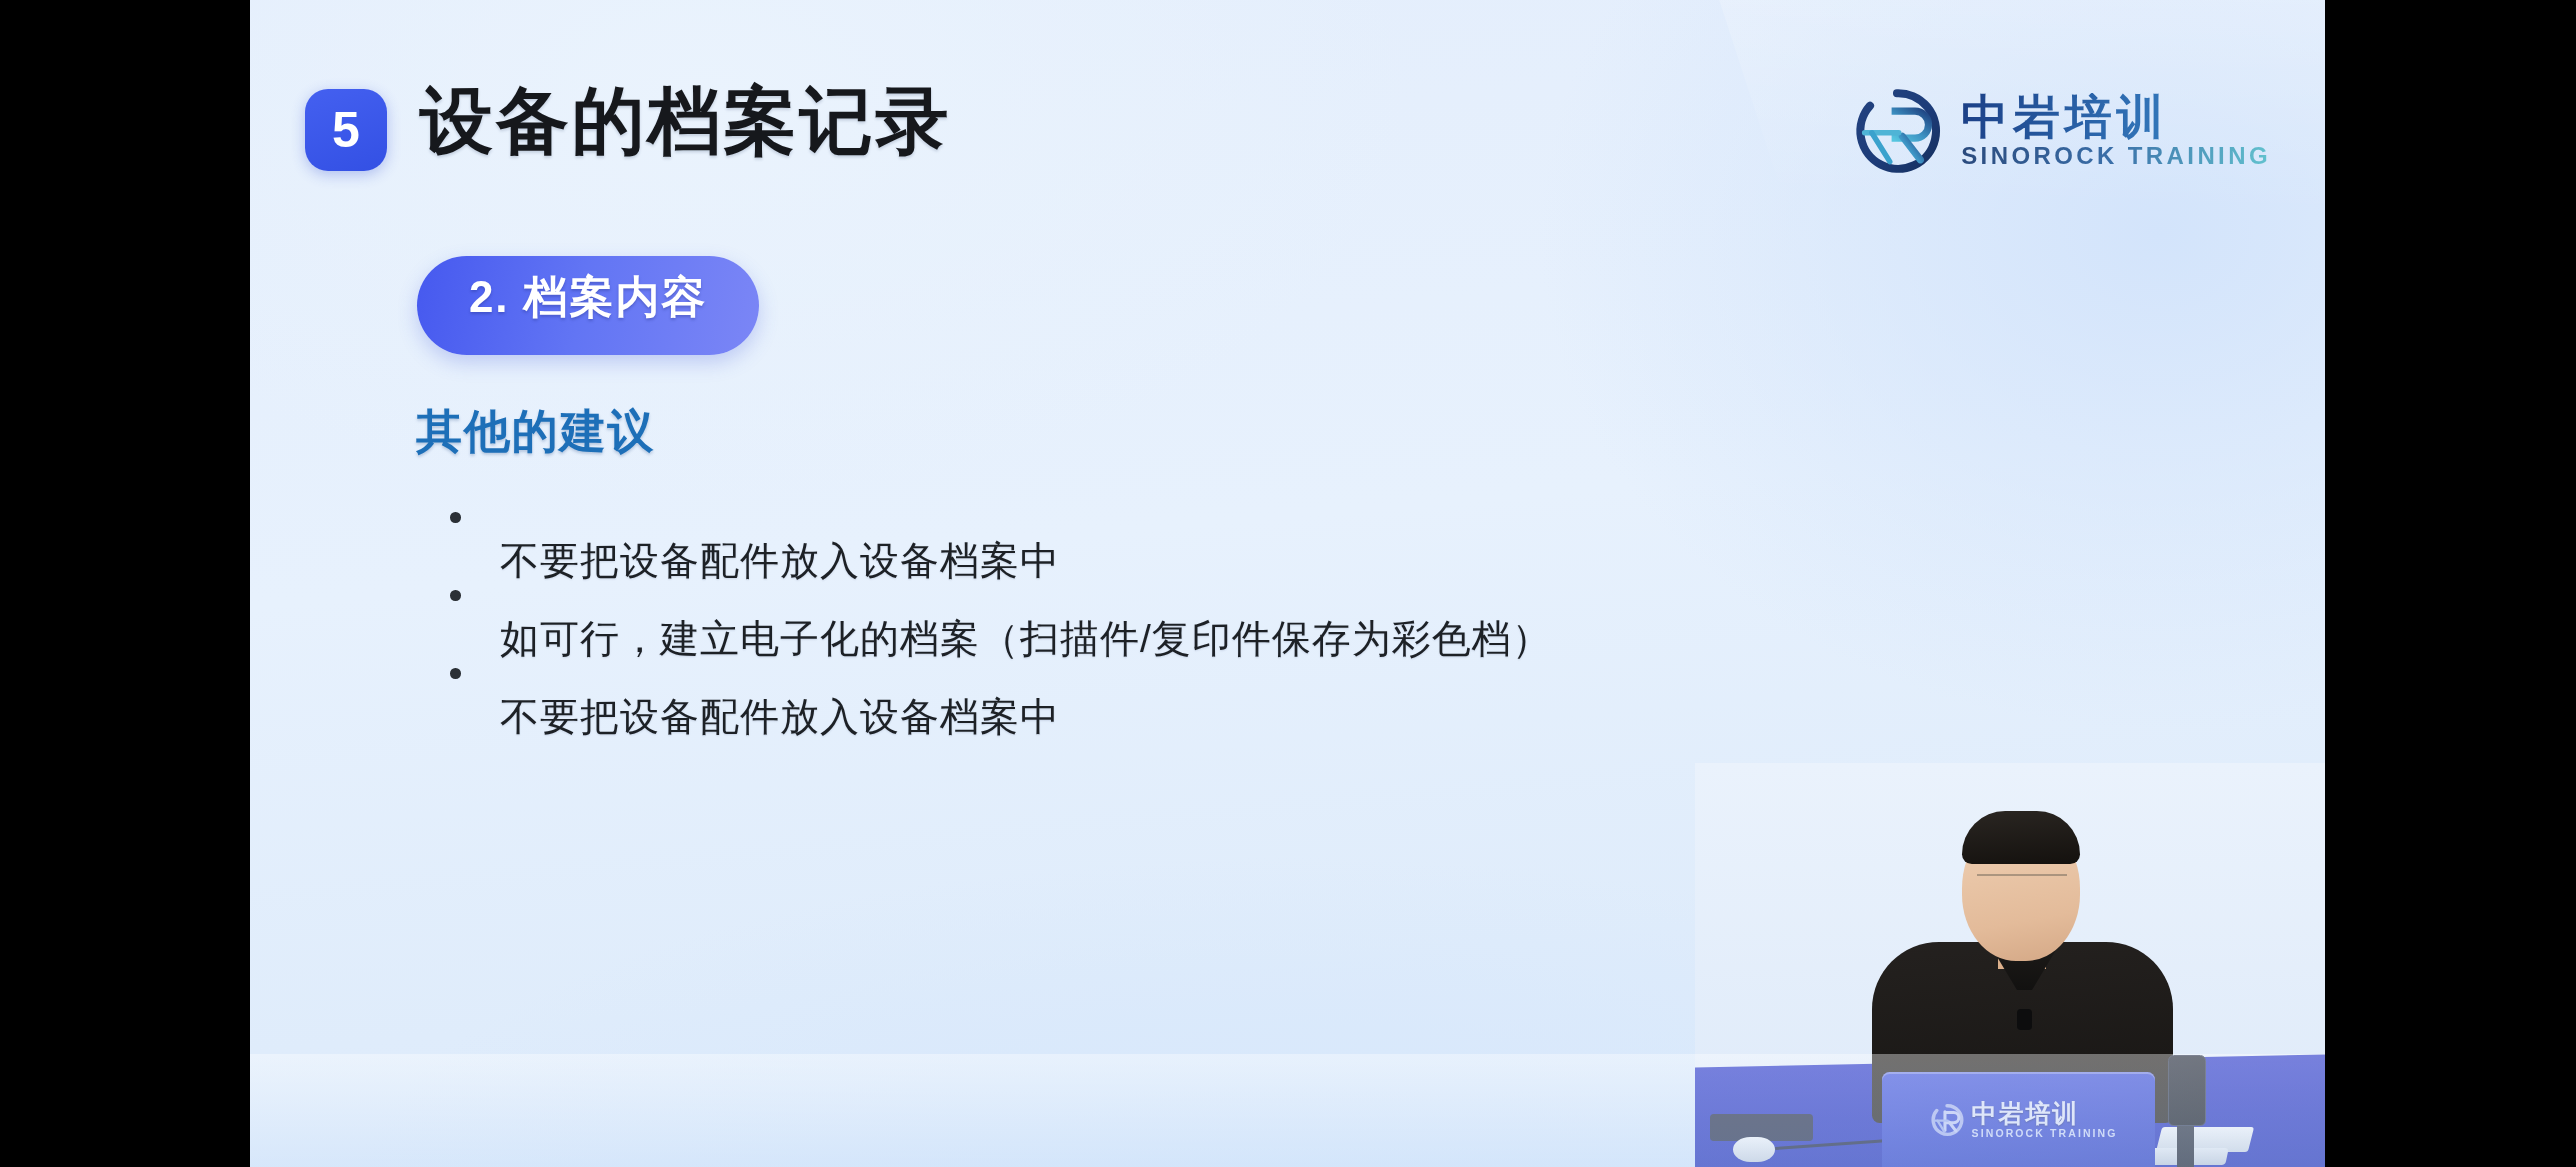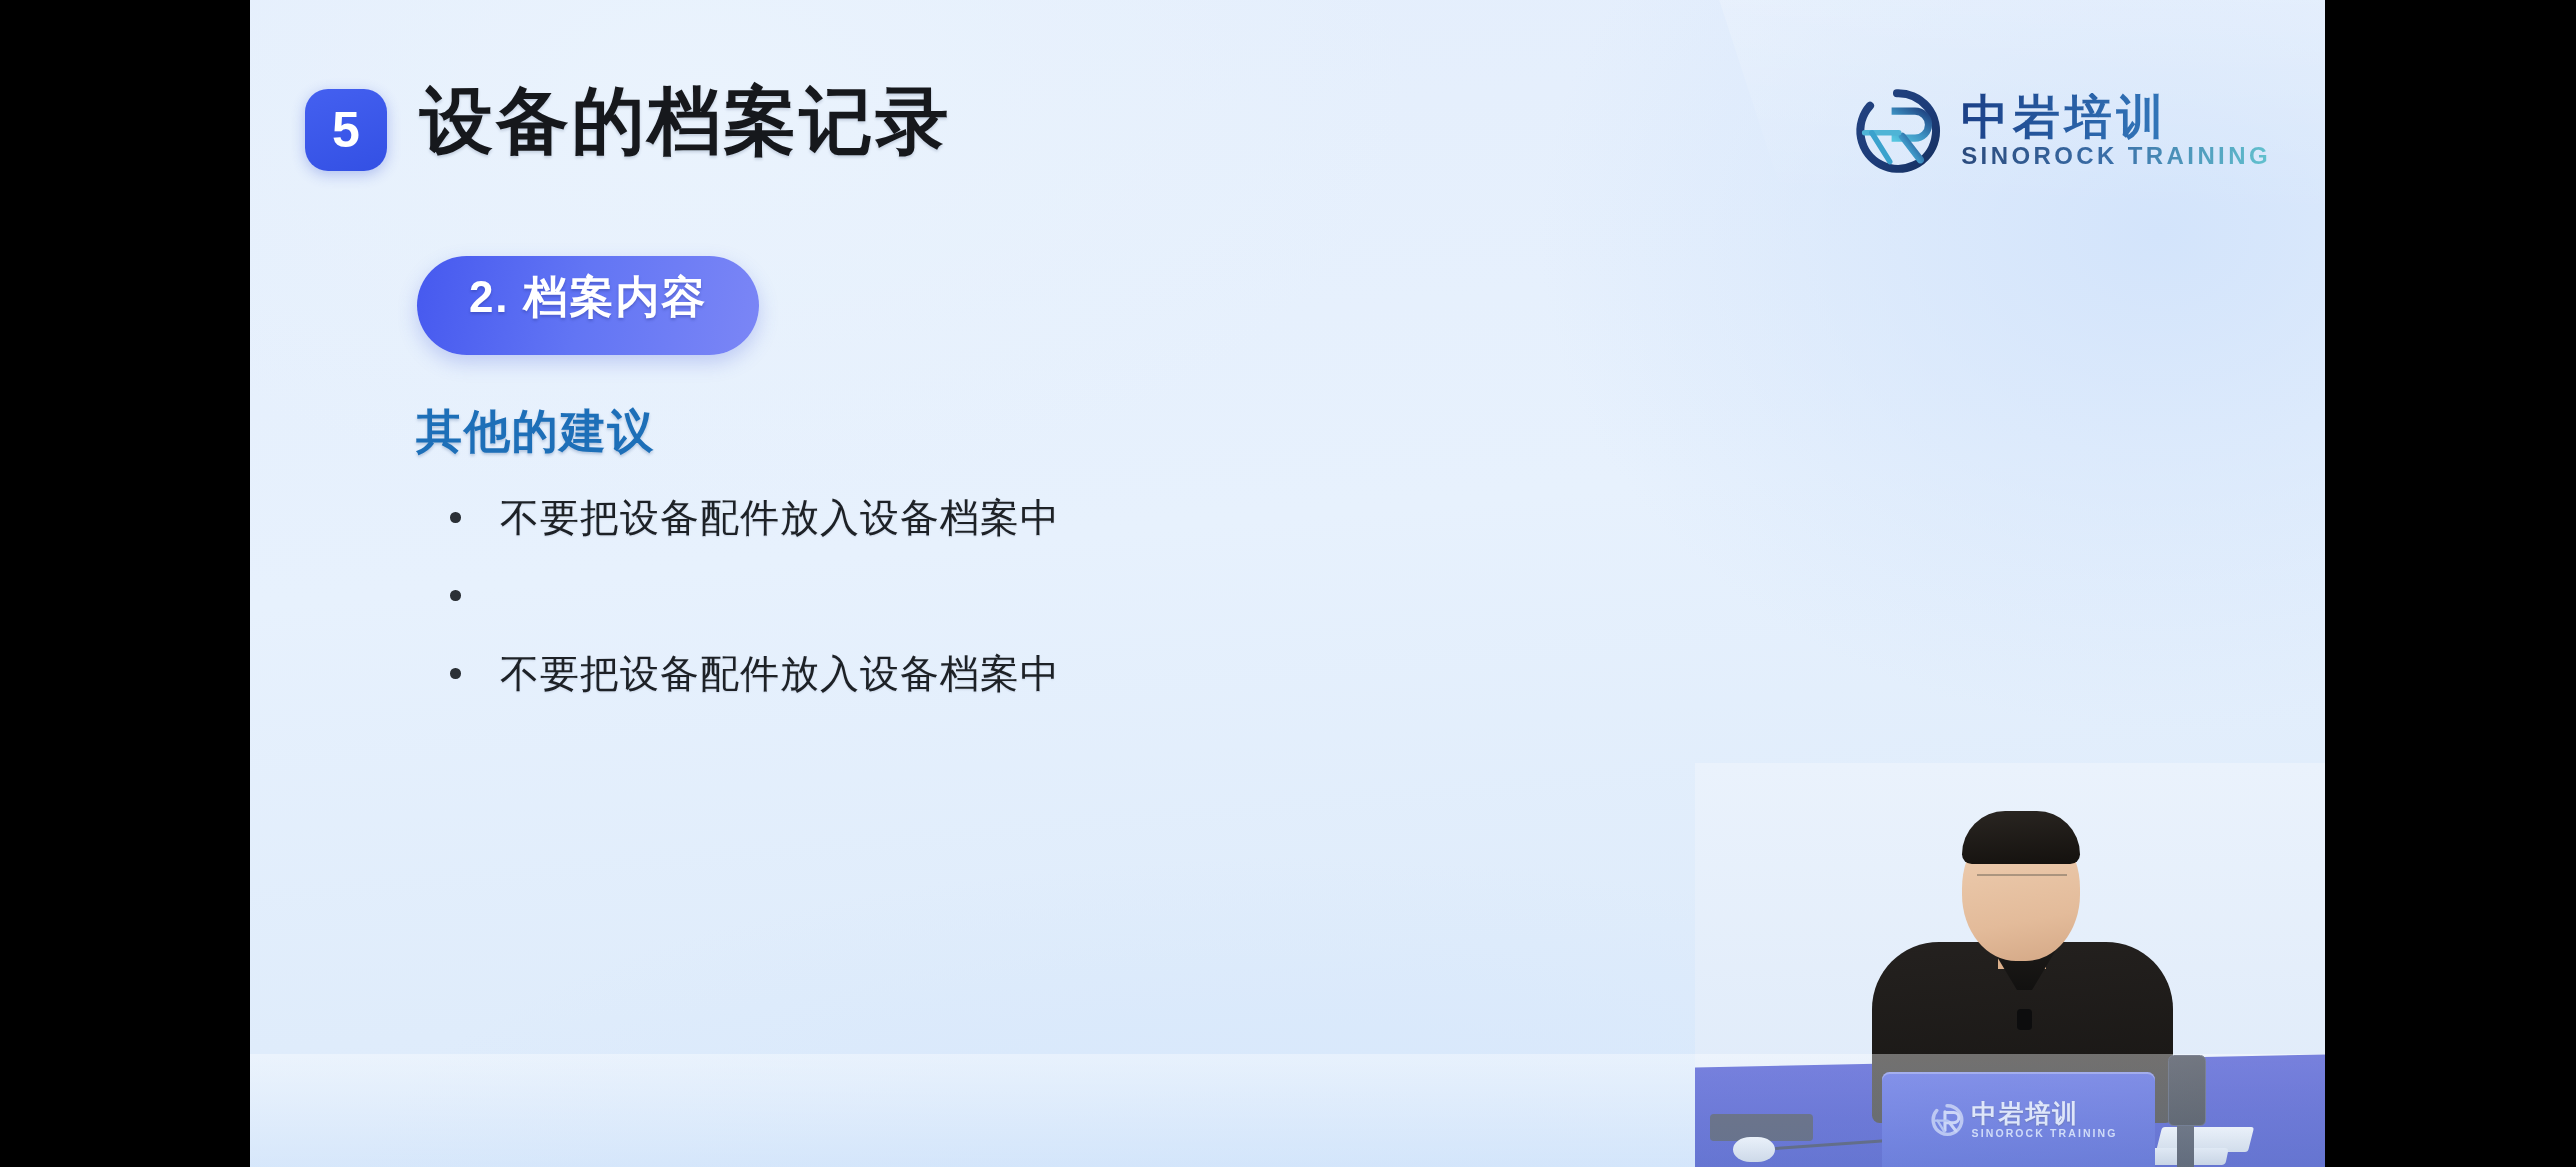--- a/index.html
+++ b/index.html
@@ -99,20 +99,21 @@
   .bullet-row{display:flex;align-items:flex-start;height:78px;}
   .bullet-dot{
     flex:0 0 52px;display:flex;align-items:center;height:53px;
     padding-left:23px;box-sizing:border-box;
   }
   .bullet-dot i{display:block;width:10.5px;height:10.5px;border-radius:50%;background:#2b3036;}
   .bullet-text{
     font-size:39px;color:#1d2126;line-height:53px;letter-spacing:1px;
     white-space:nowrap;padding-left:21px;
     text-shadow:0 1px 1.9px rgba(40,60,100,.14);
+    margin-top:43px;
   }
 
   
   .presenter{
     position:absolute;left:1445px;top:763px;width:630px;height:405px;
     overflow:hidden;
   }
   .pv-bg{position:absolute;inset:0;background:linear-gradient(180deg,#e8f1fb 0%,#dbe9f8 58%,#d2e3f6 100%);}
   .pv-wall{position:absolute;left:0;right:0;top:0;height:307px;background:linear-gradient(180deg,#eaf2fc 0%,#e1ecfa 100%);}
   .pv-desk{
@@ -252,20 +253,21 @@
         <span class="bullet-dot">
             <i></i>
           </span>
         <span class="bullet-text">不要把设备配件放入设备档案中</span>
       </div>
 
       <div class="bullet-row">
         <span class="bullet-dot">
             <i></i>
           </span>
+        <span class="bullet-text">如可行，建立电子化的档案（扫描件/复印件保存为彩色档）</span>
       </div>
 
       <div class="bullet-row">
         <span class="bullet-dot">
             <i></i>
           </span>
         <span class="bullet-text">不要把设备配件放入设备档案中</span>
       </div>
 
     </div>

